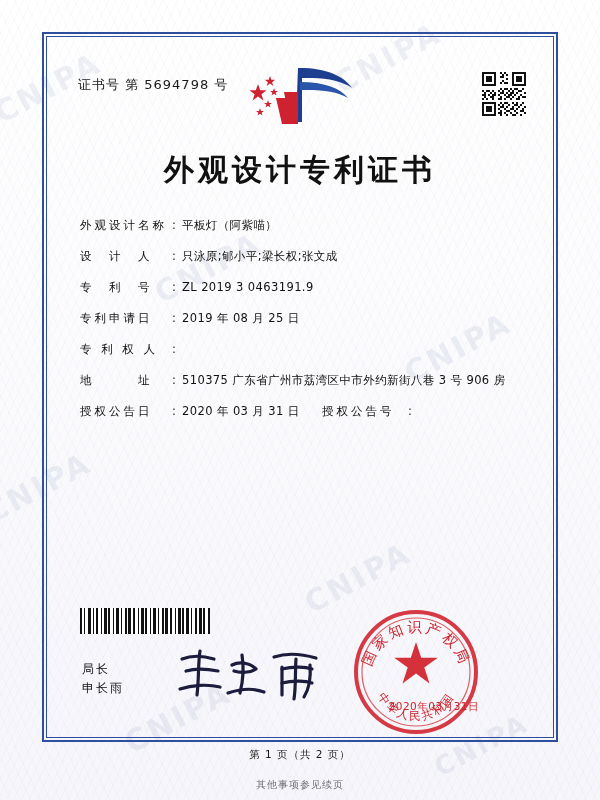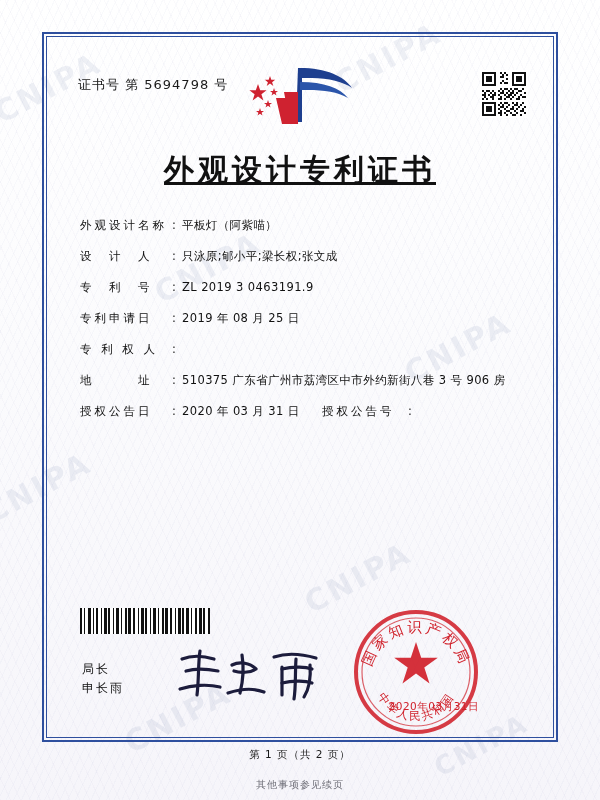--- a/index.html
+++ b/index.html
@@ -104,21 +104,20 @@
     position: absolute;
     left: 0;
     right: 0;
     top: 150px;
     text-align: center;
     font-size: 30px;
     font-weight: 700;
     letter-spacing: 4px;
     color: #111;
     font-family: "DejaVu Sans", "Liberation Sans", sans-serif;
-    text-decoration: underline;
   }
 
   .fields {
     position: absolute;
     left: 80px;
     top: 218px;
     width: 440px;
     font-size: 11.5px;
     color: #1a1a1a;
   }

